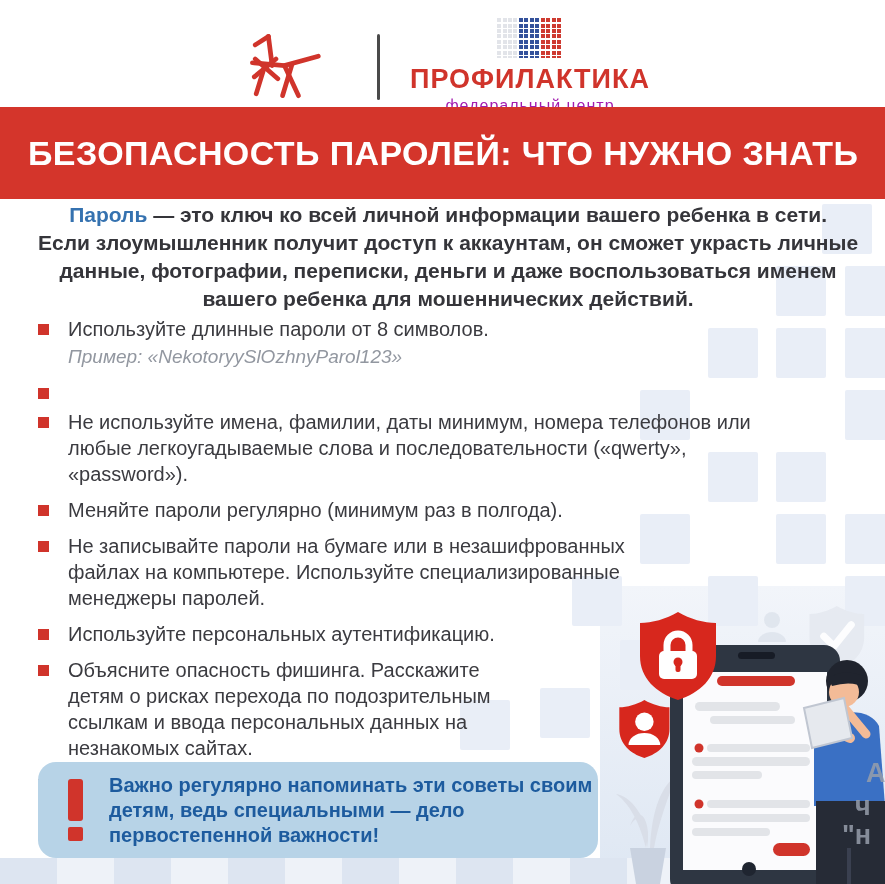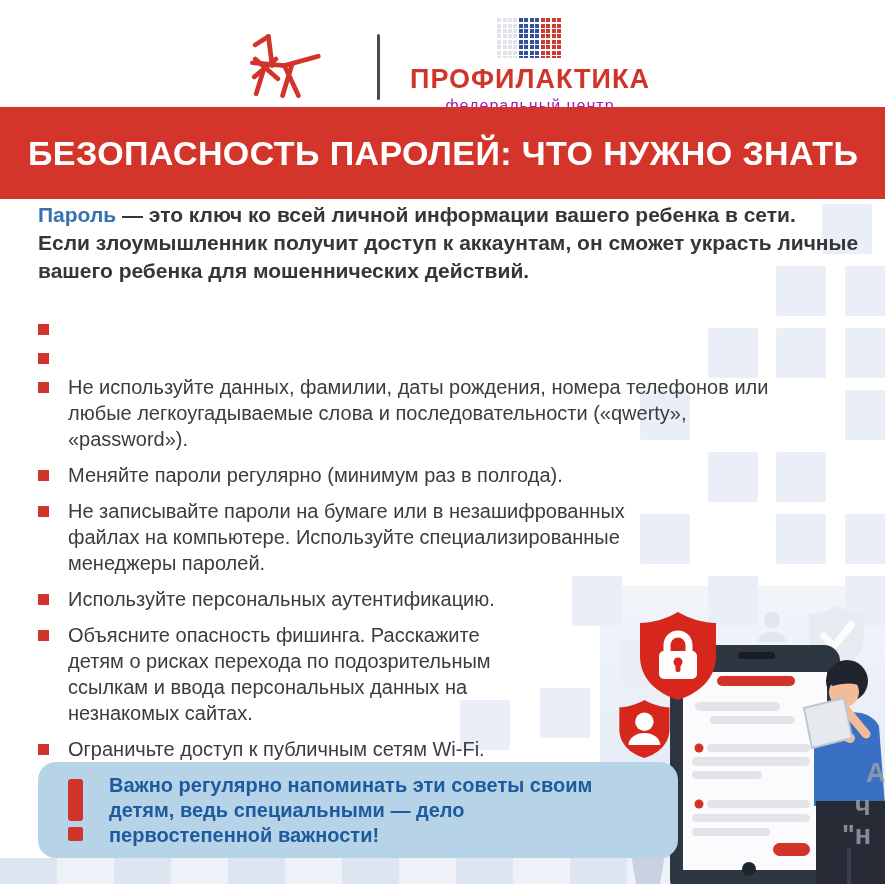--- a/index.html
+++ b/index.html
@@ -28,36 +28,36 @@
       linear-gradient(to right,#e2e4e9 0 34%,#33519b 34% 64%,#ce3a30 64% 100%);}
   .brand-name{font-size:27px;font-weight:700;color:#d0342b;letter-spacing:1px;}
   .brand-sub{font-size:16px;color:#a21caf;letter-spacing:1px;margin-top:2px;}
   
   .banner{position:absolute;top:107px;left:0;width:885px;height:92px;background:#d4352b;
     display:flex;align-items:center;z-index:3;}
   .banner h1{margin:0 0 0 28px;font-size:34px;font-weight:700;color:#ffffff;
     letter-spacing:.4px;white-space:nowrap;}
   
   .intro{position:absolute;top:201px;left:38px;z-index:3;
-    font-size:21px;line-height:28px;font-weight:700;color:#35353a;white-space:nowrap;}
+    font-size:21px;line-height:28px;font-weight:700;color:#35353a;white-space:nowrap;text-align:center;}
   .intro .lead{color:#3572b0;}
   
   .tips{position:absolute;top:316px;left:38px;width:810px;margin:0;padding:0;
     list-style:none;z-index:3;}
   .tip{display:flex;gap:19px;margin-bottom:10px;}
   .tip .sq{flex:0 0 11px;width:11px;height:11px;background:#d0342b;margin-top:8px;}
   .tip .txt{margin:0;font-size:20px;line-height:26px;color:#3b3b40;max-width:780px;}
   .tip .ex{margin:2px 0 0 0;font-size:19px;line-height:26px;color:#9297a0;font-style:italic;}
   .tip .ex:empty{display:none;}
   .tip:nth-child(2) .txt{max-width:720px;}
   .tip:nth-child(3) .txt{max-width:710px;}
   .tip:nth-child(5) .txt{max-width:620px;}
   .tip:nth-child(7) .txt{max-width:465px;}
   
-  .callout{position:absolute;top:762px;left:38px;width:640px;height:96px;z-index:3;
+  .callout{position:absolute;top:762px;left:38px;width:560px;height:96px;z-index:3;
     background:#b7d3e7;border-radius:18px;display:flex;align-items:center;
     padding:0 20px;box-sizing:border-box;gap:26px;}
   .excl{display:flex;flex-direction:column;align-items:center;gap:6px;margin-left:10px;}
   .excl .bar{width:15px;height:42px;background:#d0342b;border-radius:3px;}
   .excl .dot{width:15px;height:14px;background:#d0342b;border-radius:2px;}
   .callout-text div{font-size:20px;line-height:25px;font-weight:700;color:#1d5b9e;white-space:nowrap;}
   
   .illustration{position:absolute;left:600px;top:586px;width:285px;height:298px;z-index:2;}
   .edge-frag{position:absolute;z-index:4;font-size:27px;font-weight:700;color:rgba(150,158,170,.85);}
 </style>
@@ -110,34 +110,39 @@
     </div>
   </div>
 
   <div class="banner">
     <h1>БЕЗОПАСНОСТЬ ПАРОЛЕЙ: ЧТО НУЖНО ЗНАТЬ</h1>
   </div>
 
   <div class="intro">
     <div><span class="lead">Пароль</span><span> — это ключ ко всей личной информации вашего ребенка в сети.</span></div>
     <div>Если злоумышленник получит доступ к аккаунтам, он сможет украсть личные</div>
+    <div>данные, фотографии, переписки, деньги и даже воспользоваться именем</div>
     <div>вашего ребенка для мошеннических действий.</div>
   </div>
 
   <ul class="tips">
     <li class="tip">
       <span class="sq"></span>
-    </li>
-    <li class="tip">
-      <span class="sq"></span>
-    </li>
-    <li class="tip">
-      <span class="sq"></span>
-      <div>
-          <p class="txt">Не используйте данных, фамилии, даты рождения, номера телефонов или любые легкоугадываемые слова и последовательности («qwerty», «password»).</p>
+      <div>
+          <p class="txt">Используйте длинные пароли от 8 символов.</p>
+           <p class="ex">Пример: «NekotoryySlOzhnyParol123»</p>
+        </div>
+    </li>
+    <li class="tip">
+      <span class="sq"></span>
+    </li>
+    <li class="tip">
+      <span class="sq"></span>
+      <div>
+          <p class="txt">Не используйте имена, фамилии, даты минимум, номера телефонов или любые легкоугадываемые слова и последовательности («qwerty», «password»).</p>
            </div>
     </li>
     <li class="tip">
       <span class="sq"></span>
       <div>
           <p class="txt">Меняйте пароли регулярно (минимум раз в полгода).</p>
            </div>
     </li>
     <li class="tip">
       <span class="sq"></span>

